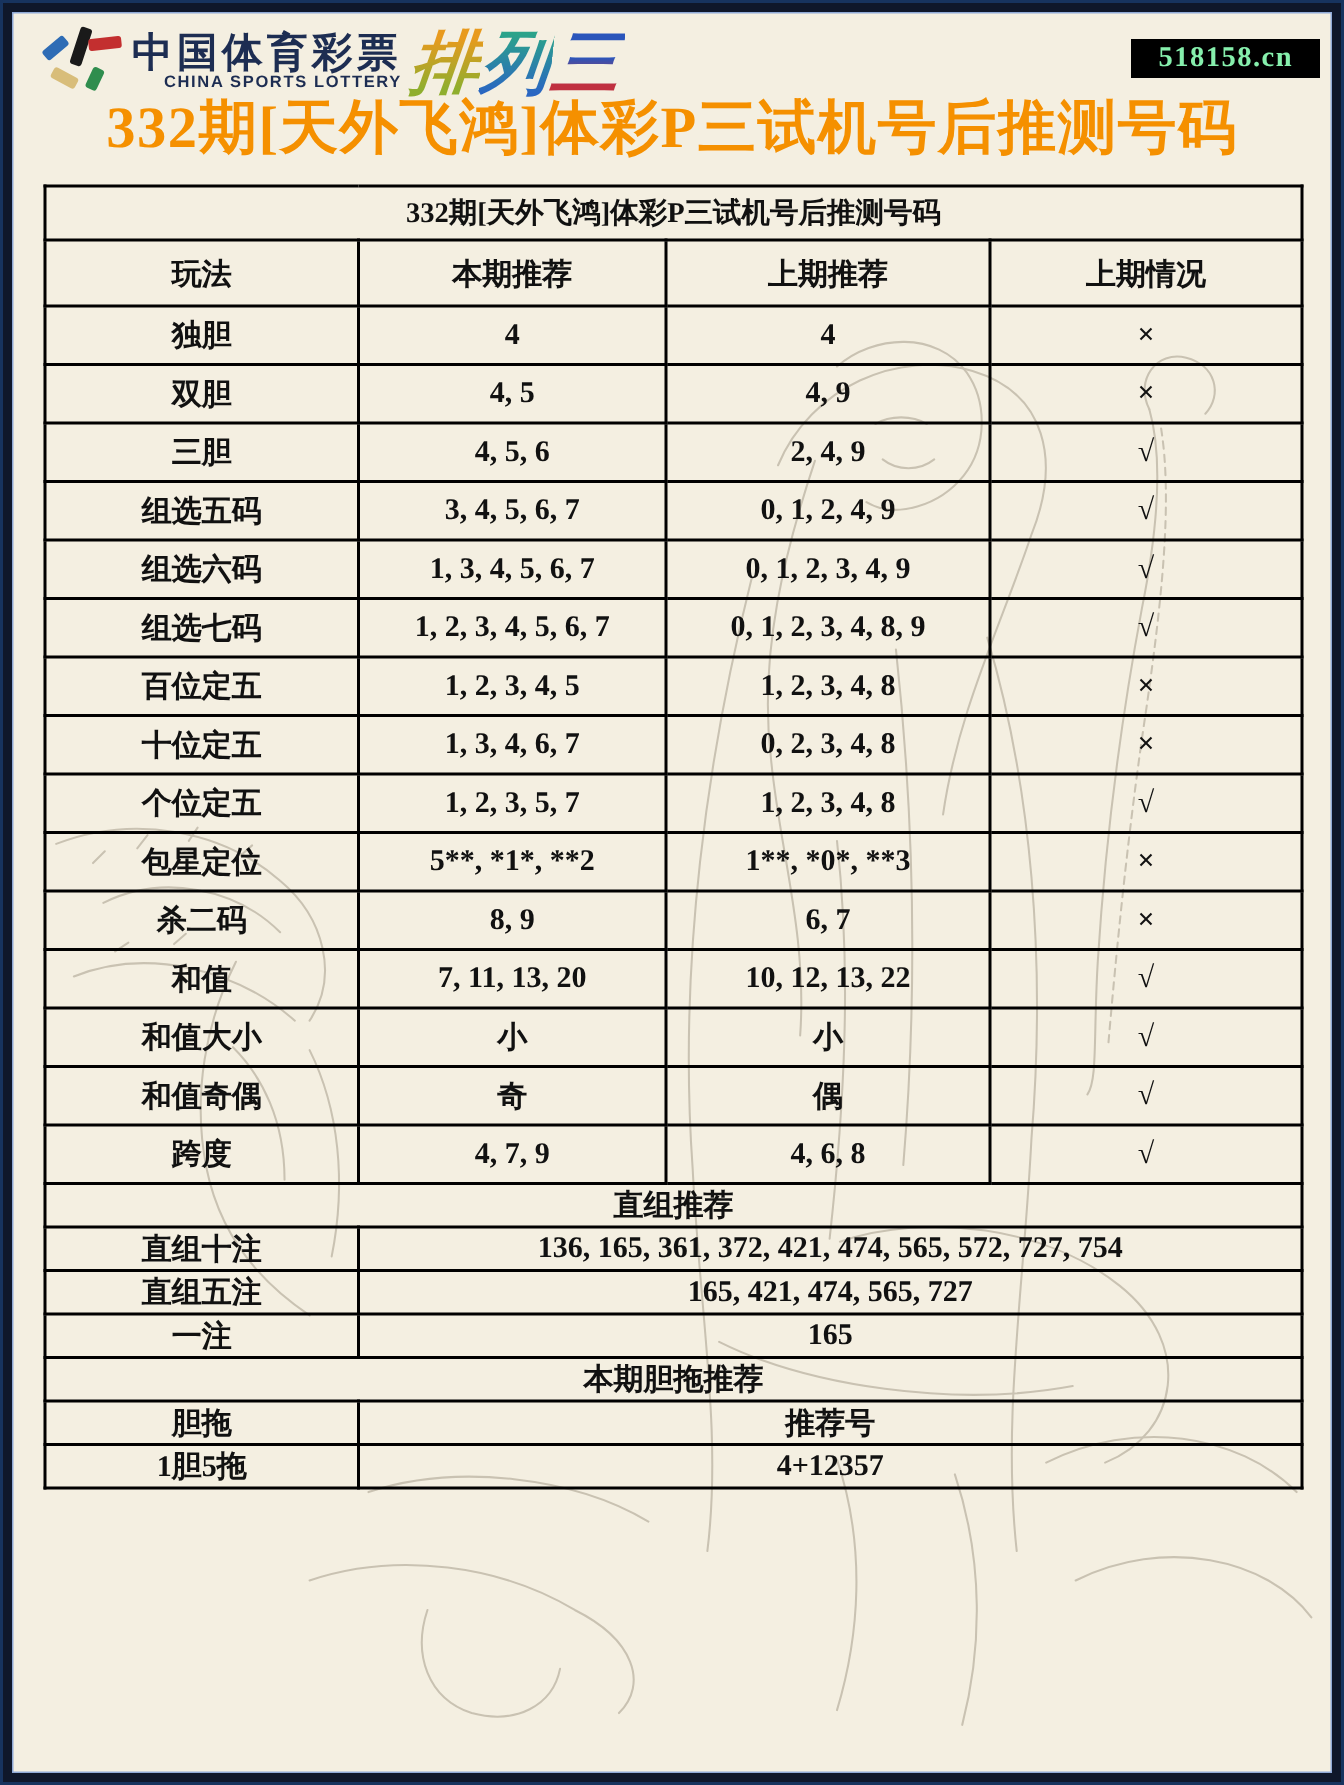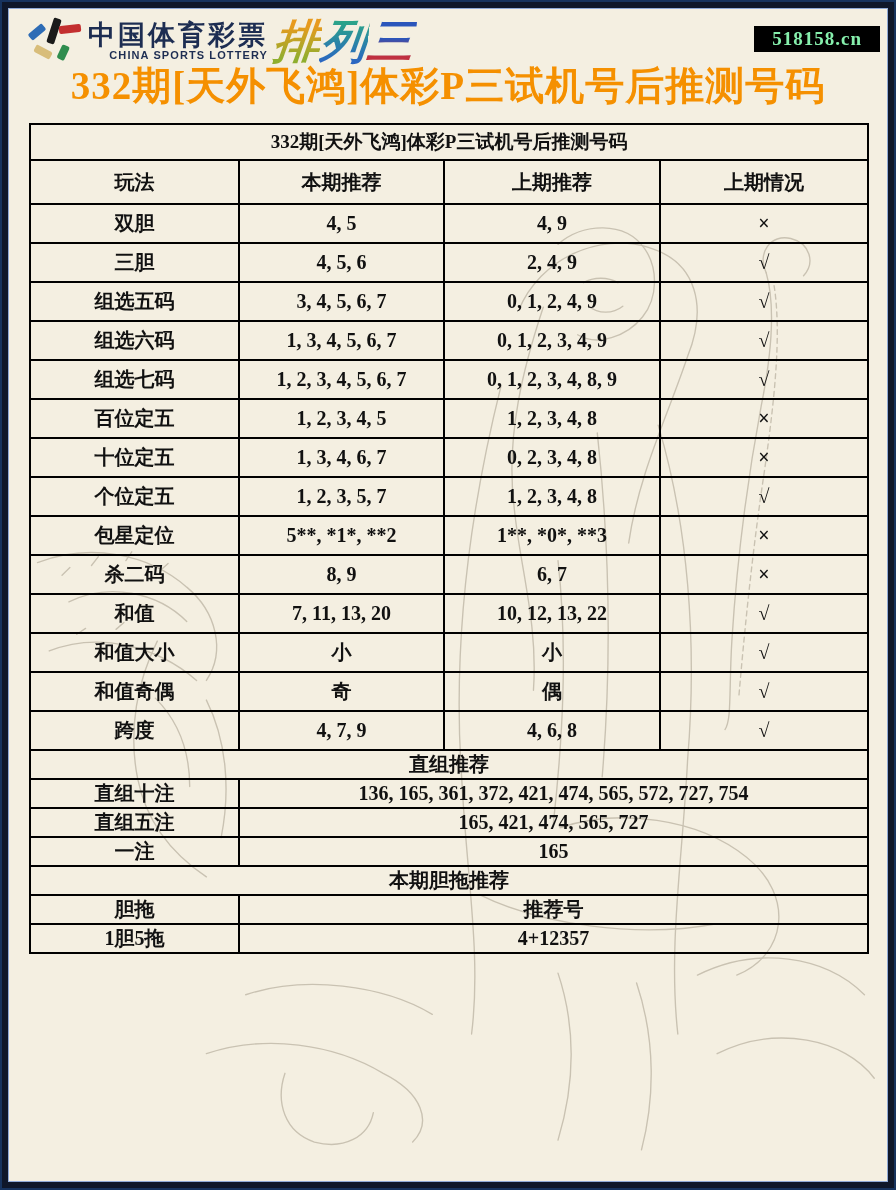--- a/index.html
+++ b/index.html
@@ -159,20 +159,26 @@
         <td colspan="4">332期[天外飞鸿]体彩P三试机号后推测号码</td>
       </tr>
       <tr class="t-head">
         <td>玩法</td>
         <td>本期推荐</td>
         <td>上期推荐</td>
         <td>上期情况</td>
       </tr>
 
       <tr>
+        <td>独胆</td>
+        <td>4</td>
+        <td>4</td>
+        <td class="result">×</td>
+      </tr>
+      <tr>
         <td>双胆</td>
         <td>4, 5</td>
         <td>4, 9</td>
         <td class="result">×</td>
       </tr>
       <tr>
         <td>三胆</td>
         <td>4, 5, 6</td>
         <td>2, 4, 9</td>
         <td class="result">√</td>

